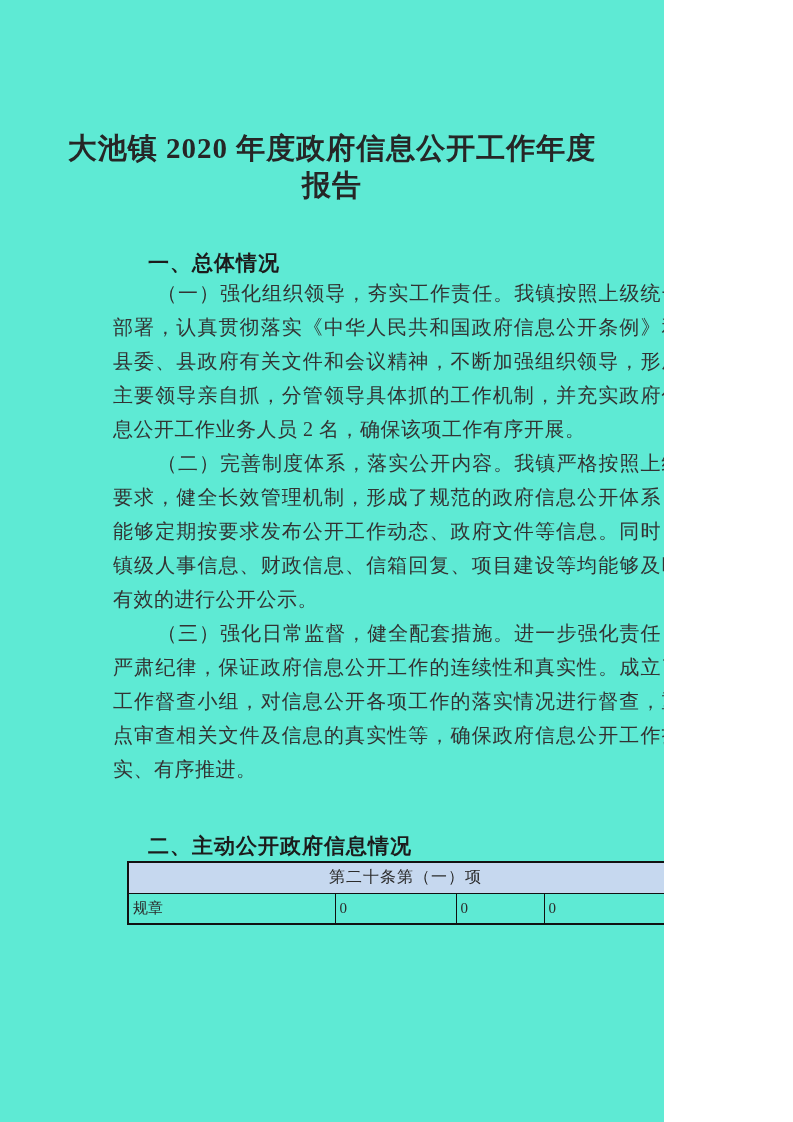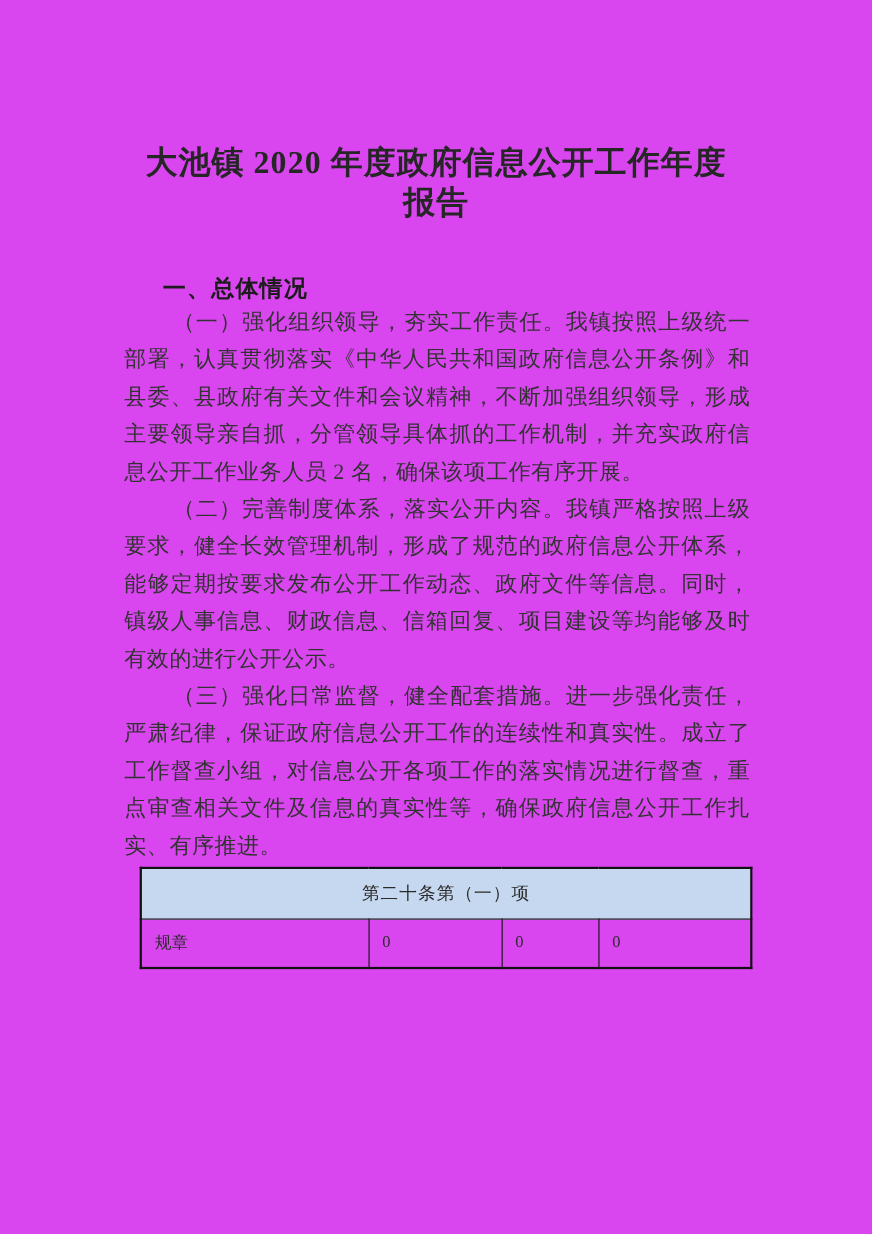--- a/index.html
+++ b/index.html
@@ -2,23 +2,23 @@
 <html><head>
 <meta charset="utf-8">
 <style>
   html, body {
     margin: 0;
     padding: 0;
     background: #ffffff;
   }
   .page {
     position: relative;
-    width: 793px;
+    width: 664px;
     height: 1122px;
-    background: #d946ef;
+    background: #5eead4;
     overflow: hidden;
     font-family: "Liberation Serif", serif;
     box-sizing: border-box;
   }
   .content {
     margin-left: 113px;
     width: 569px;
   }
   .doc-title {
     padding-top: 130px;
@@ -60,21 +60,21 @@
     font-family: "Liberation Serif", serif;
     color: #2b2b2b;
   }
   table.info-table col.c1 { width: 207px; }
   table.info-table col.c2 { width: 121px; }
   table.info-table col.c3 { width: 88px;  }
   table.info-table col.c4 { width: 139px; }
   table.info-table th, table.info-table td {
     border: 1.5px solid #111111;
     font-weight: normal;
-    padding: 12px;
+    padding: 4px;
     box-sizing: border-box;
   }
   .band-cell {
     background: #c6d8ef;
     height: 31px;
     text-align: center;
     font-size: 16px;
     letter-spacing: 1px;
   }
   .col-header {
@@ -103,20 +103,21 @@
   <div class="content">
 
     <div class="section-heading heading-1">一、总体情况</div>
 
     <div class="body-text">
       <p>（一）强化组织领导，夯实工作责任。我镇按照上级统一部署，认真贯彻落实《中华人民共和国政府信息公开条例》和县委、县政府有关文件和会议精神，不断加强组织领导，形成主要领导亲自抓，分管领导具体抓的工作机制，并充实政府信息公开工作业务人员 2 名，确保该项工作有序开展。</p>
       <p>（二）完善制度体系，落实公开内容。我镇严格按照上级要求，健全长效管理机制，形成了规范的政府信息公开体系，能够定期按要求发布公开工作动态、政府文件等信息。同时，镇级人事信息、财政信息、信箱回复、项目建设等均能够及时有效的进行公开公示。</p>
       <p>（三）强化日常监督，健全配套措施。进一步强化责任，严肃纪律，保证政府信息公开工作的连续性和真实性。成立了工作督查小组，对信息公开各项工作的落实情况进行督查，重点审查相关文件及信息的真实性等，确保政府信息公开工作扎实、有序推进。</p>
     </div>
 
+    <div class="section-heading heading-2">二、主动公开政府信息情况</div>
 
     <table class="info-table">
       <colgroup>
         <col class="c1">
           <col class="c2">
           <col class="c3">
           <col class="c4">
       </colgroup>
       <thead>
         <tr>

